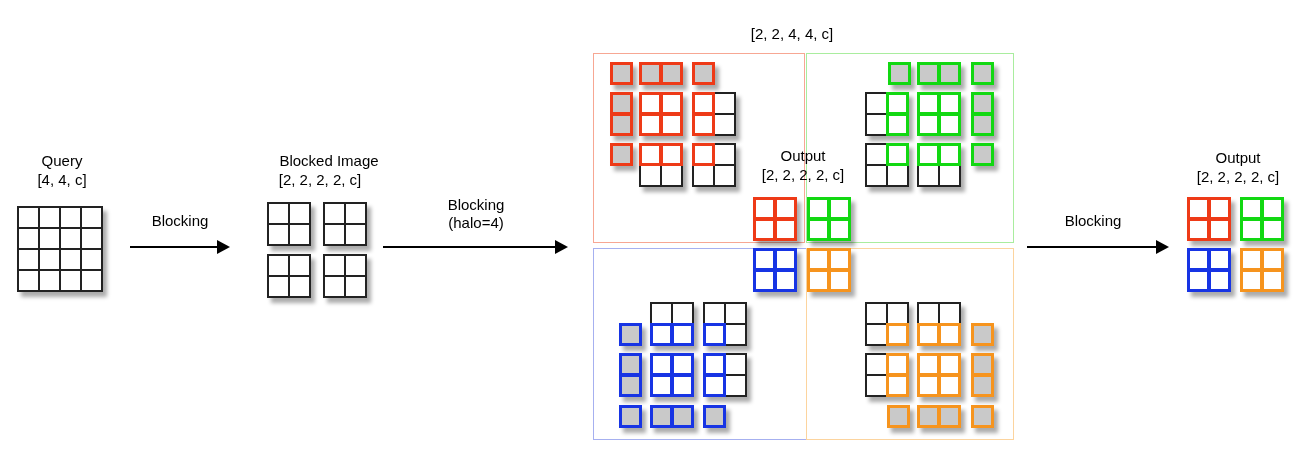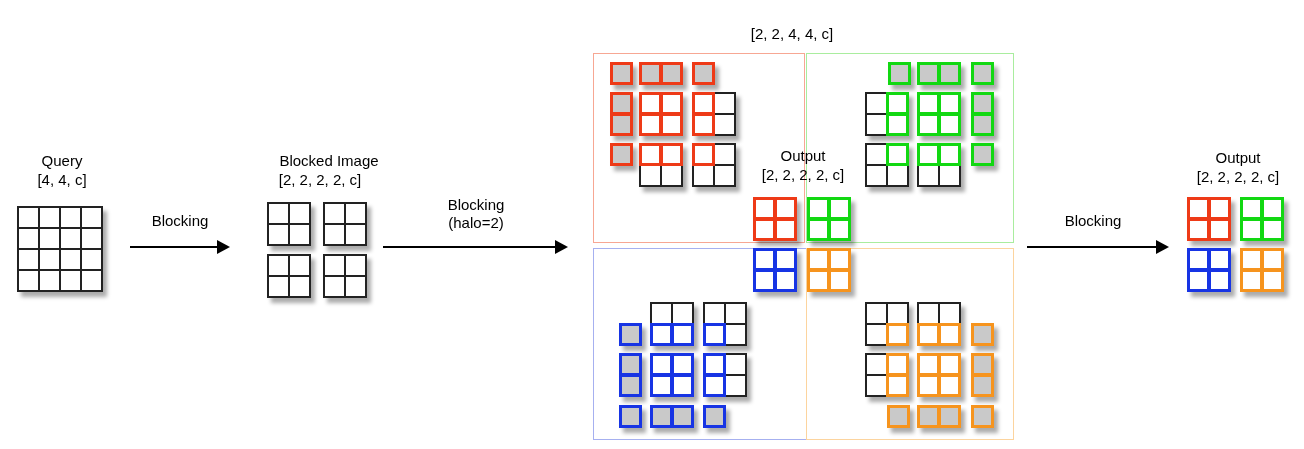--- a/index.html
+++ b/index.html
@@ -477,21 +477,21 @@
 
   <div class="lbl query-title">Output</div>
   <div class="lbl query-shape">[2, 2, 2, 2, c]</div>
 
   <div class="lbl output-title">Output</div>
   <div class="lbl output-shape">[2, 2, 2, 2, c]</div>
 
   <div class="lbl blocking-label">Blocking</div>
   <div class="lbl haloing-label">
     <div>Blocking</div>
-    <div>(halo=2)</div>
+    <div>(halo=4)</div>
   </div>
   <div class="lbl attention-label">Blocking</div>
 
   <div class="arrow arrow-blocking">
     <div class="shaft"></div>
     <div class="head"></div>
   </div>
   <div class="arrow arrow-haloing">
     <div class="shaft"></div>
     <div class="head"></div>

